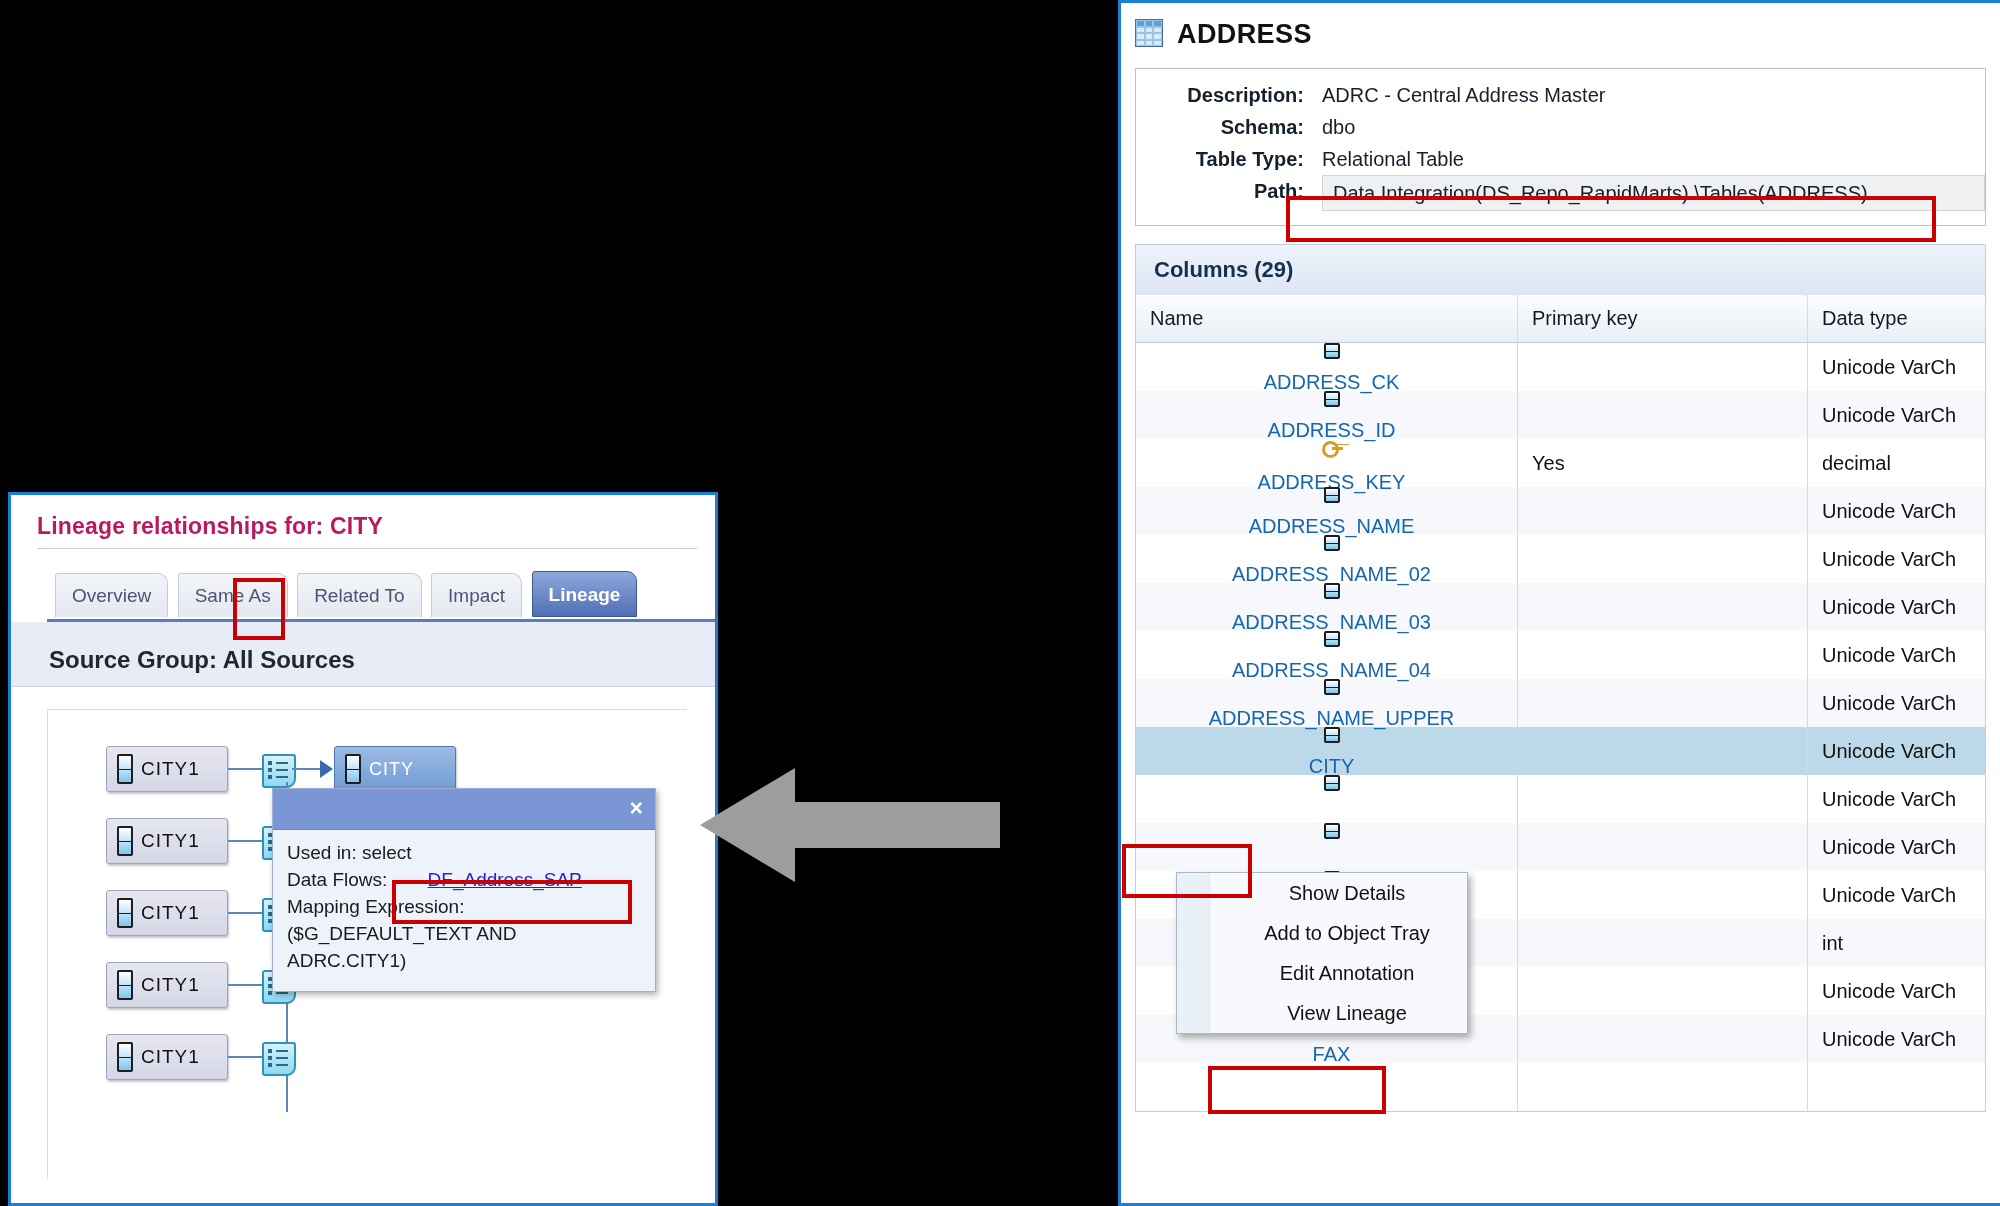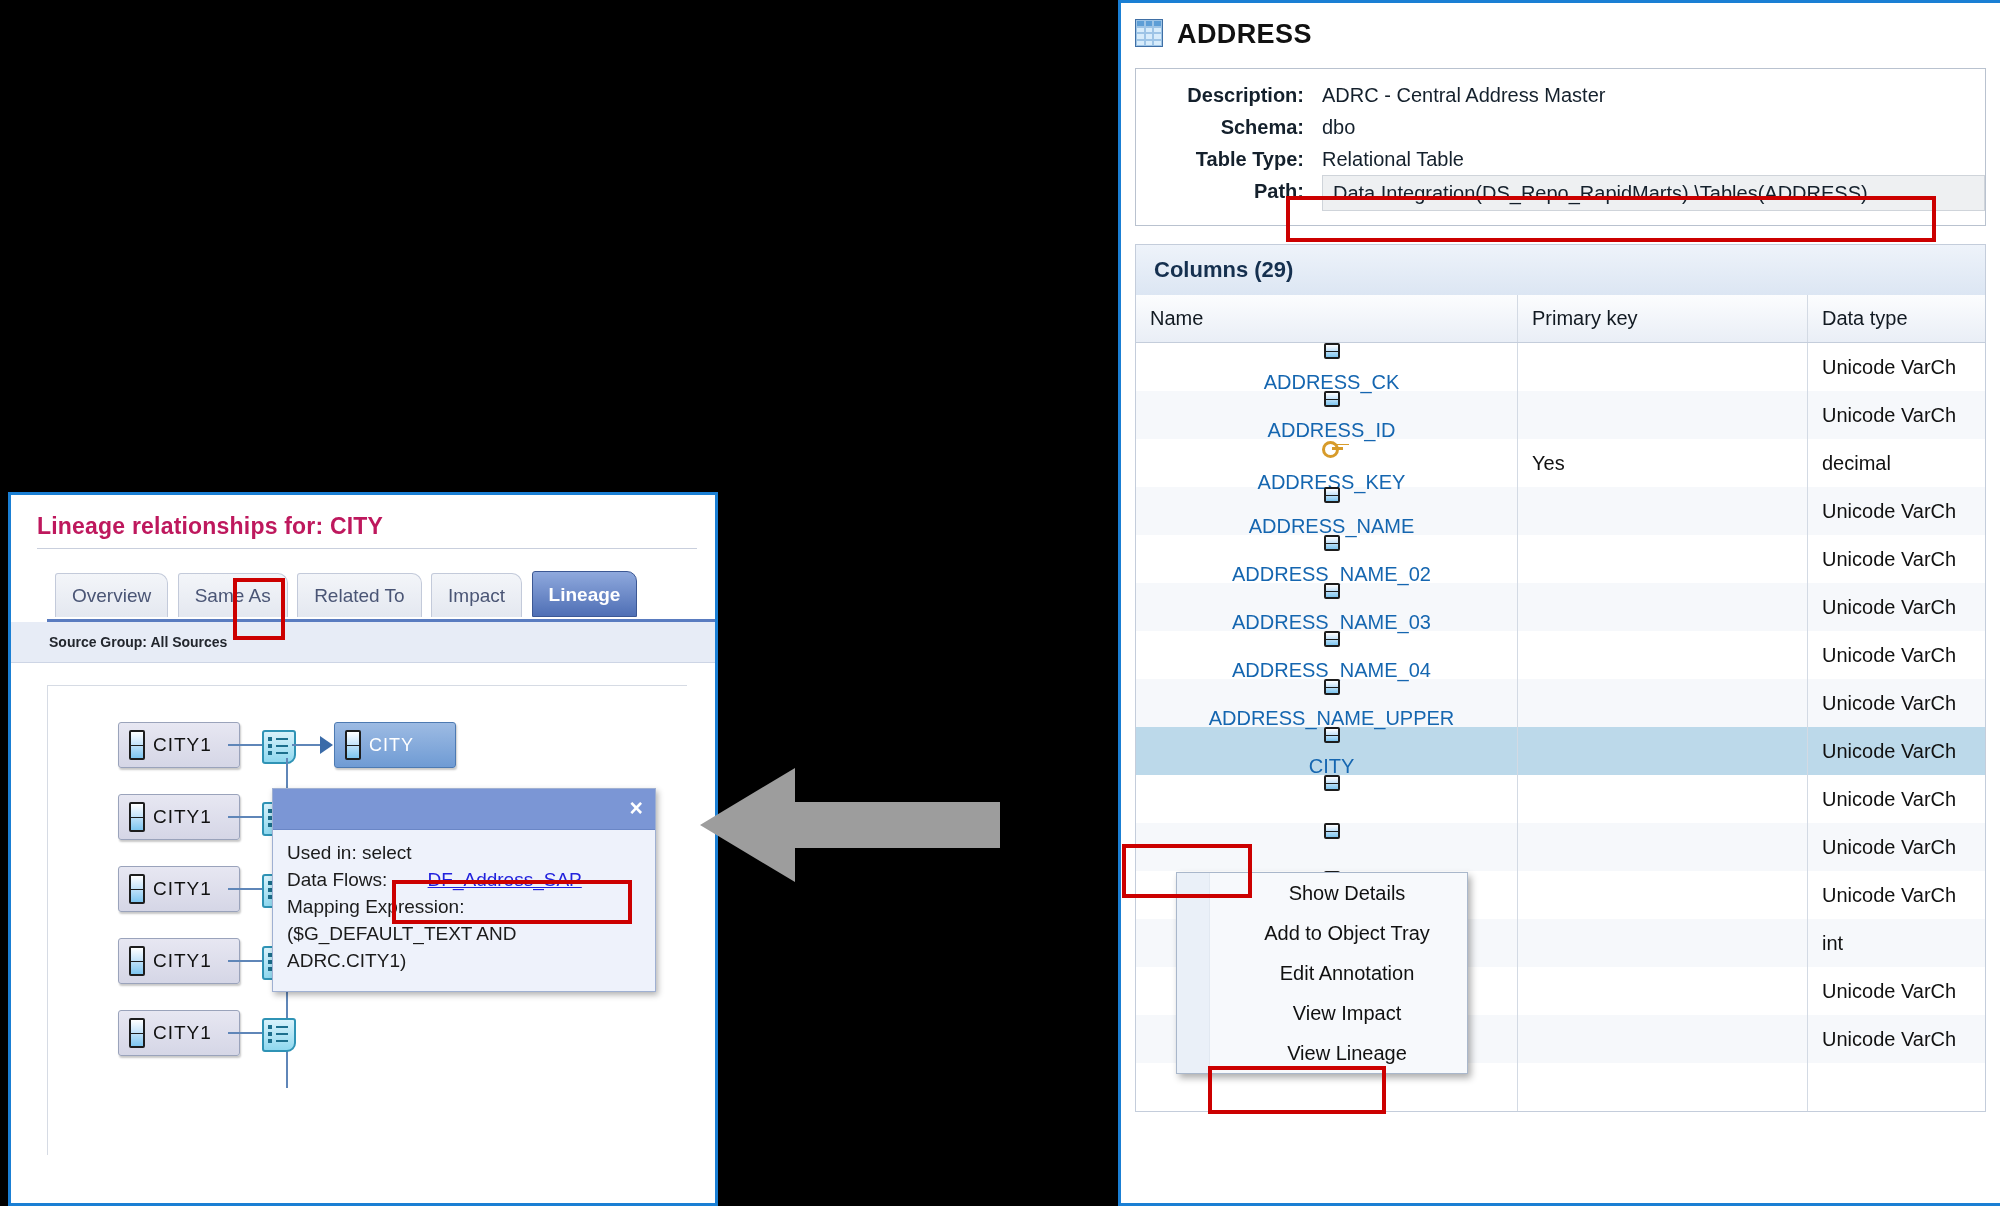--- a/index.html
+++ b/index.html
@@ -49,22 +49,22 @@
     border:1px solid #3c5894;
     color:#ffffff;font-weight:bold;
     height:46px;line-height:46px;
   }
   .tabline{
     height:3px;background:#5a7cc0;margin-left:36px;margin-right:0;
   }
   #source-group{
     background:#e7ecf6;
     border-bottom:1px solid #cdd5e5;
-    font-size:14px;font-weight:bold;color:#22262d;
-    padding:12px 0 12px 38px;
+    font-size:24px;font-weight:bold;color:#22262d;
+    padding:24px 0 12px 38px;
   }
   #graph-area{
     position:relative;
     margin:22px 0 0 36px;
     width:640px;height:470px;
     background:#ffffff;
     border:1px solid #d6dbe4;
     border-right:none;border-bottom:none;
     box-sizing:border-box;
     overflow:hidden;
@@ -75,21 +75,21 @@
     display:flex;align-items:center;
     border:1px solid #9aa3bb;
     border-radius:3px;
     box-shadow:1px 2px 2px rgba(0,0,0,.22);
     box-sizing:border-box;
     padding:0 14px 0 10px;
   }
   .node.src{
     background:linear-gradient(#e7e7f2,#d5d6e6);
     color:#111;
-    left:70px;width:122px;
+    left:58px;width:122px;
   }
   .node.tgt{
     background:linear-gradient(#9dbbe3,#6f9bd4);
     border-color:#4d7ab2;
     color:#ffffff;
     left:286px;width:122px;
   }
   .node-label{font-size:19px;letter-spacing:1px;margin-left:8px;}
   .node.tgt .node-label{font-size:18px;}
   .colicon{
@@ -492,19 +492,18 @@
         <div class="c3"></div>
     </div>
   </div>
 </div>
 
 <div id="ctx-menu">
   <div class="strip"></div>
   <div class="ctx-item">Show Details</div>
   <div class="ctx-item">Add to Object Tray</div>
   <div class="ctx-item">Edit Annotation</div>
-  <div class="ctx-item">View Impact</div>
   <div class="ctx-item">View Lineage</div>
 </div>
 
 <div class="redbox" style="left:1286px;top:196px;width:650px;height:46px;"></div>
 <div class="redbox" style="left:1122px;top:844px;width:130px;height:54px;z-index:60;"></div>
 <div class="redbox" style="left:1208px;top:1066px;width:178px;height:48px;z-index:60;"></div>
 
 </body></html>

